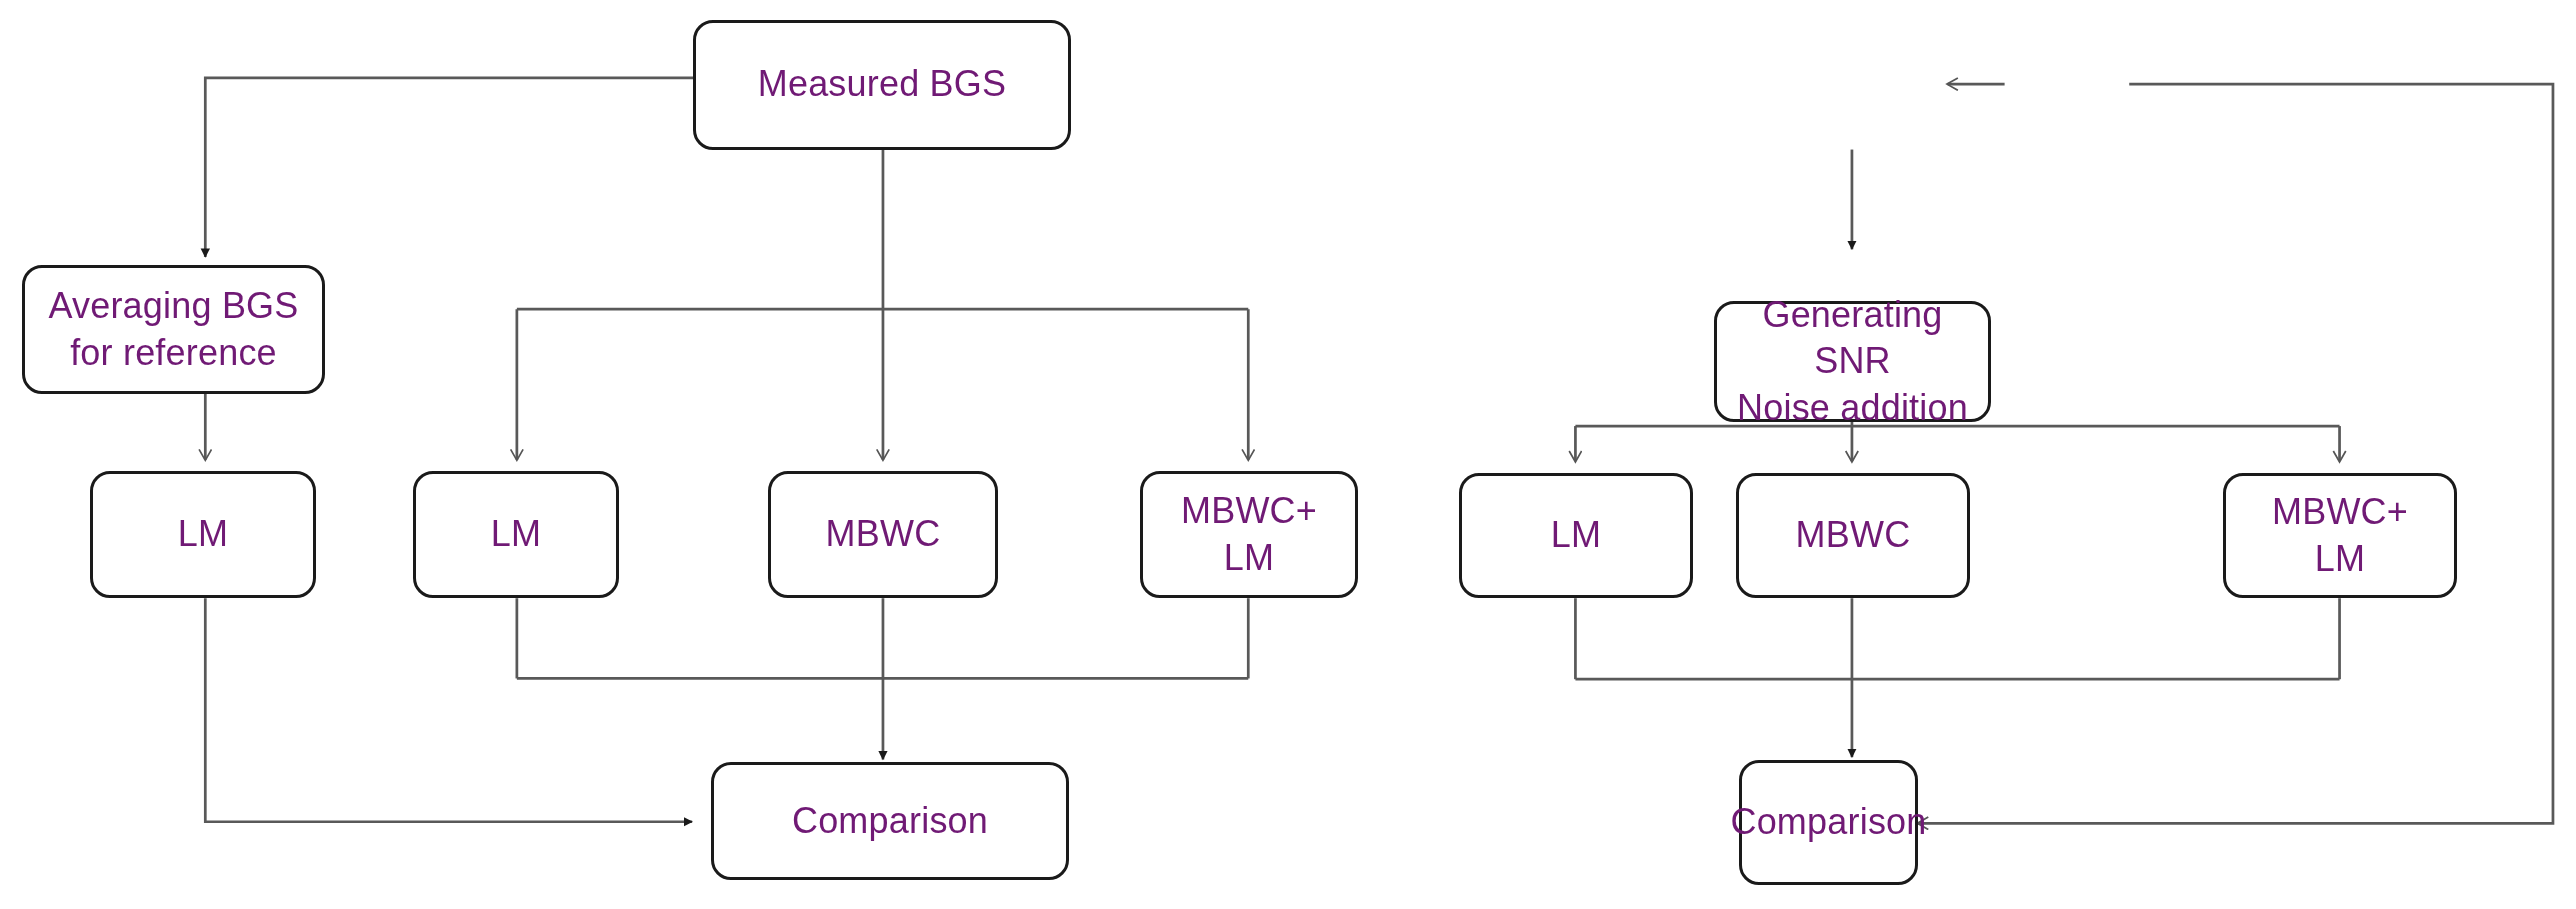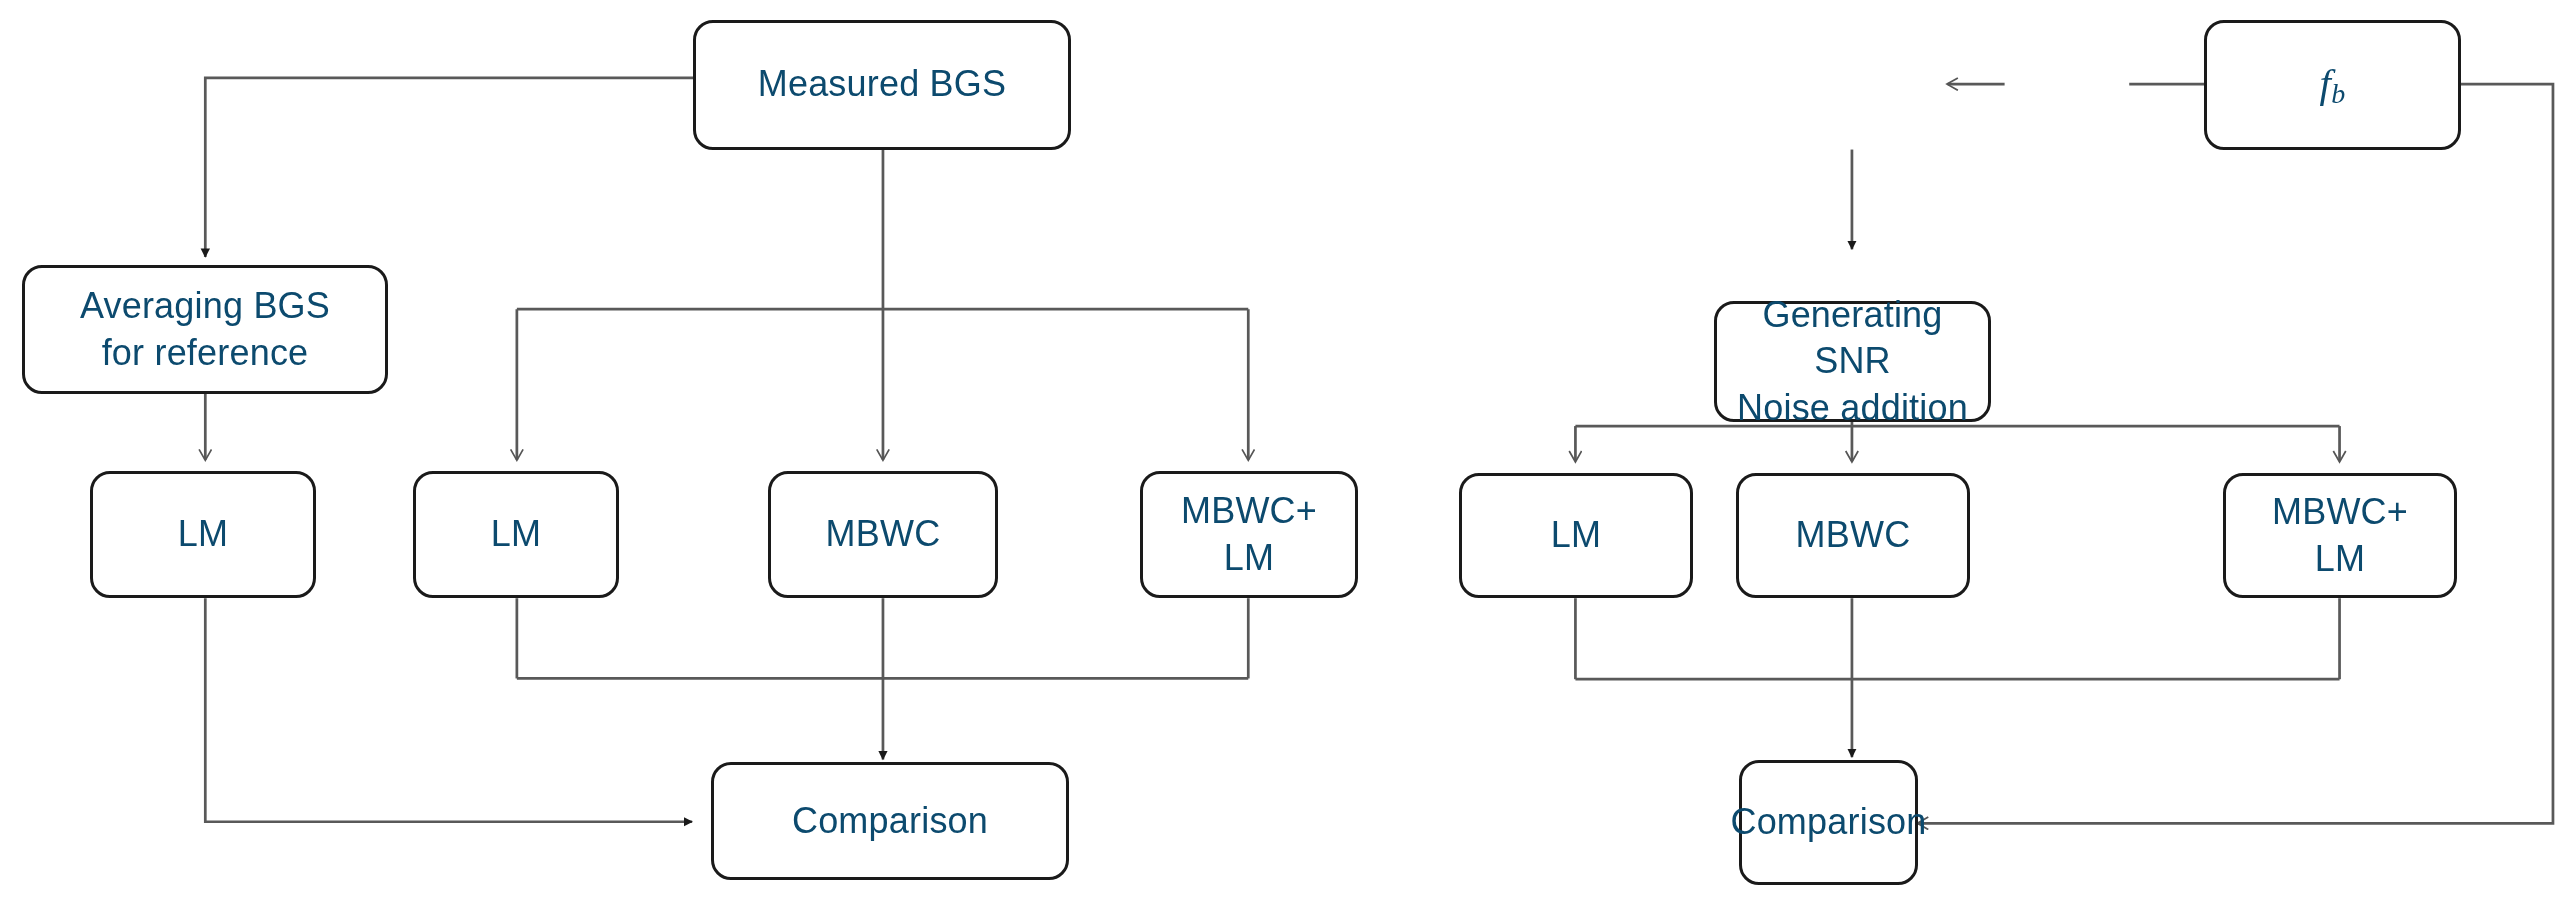--- a/index.html
+++ b/index.html
@@ -27,21 +27,21 @@
   .node {
     position: absolute;
     box-sizing: border-box;
     background: #ffffff;
     border: 3.9px solid #1a1a1a;
     border-radius: 20px;
     display: flex;
     align-items: center;
     justify-content: center;
     text-align: center;
-    color: #0c4a6e;
+    color: #701a75;
     font-size: 36px;
     line-height: 1.28;
     letter-spacing: 0.2px;
     z-index: 5;
   }
   .node .label {
     display: block;
     white-space: pre-line;
     padding: 0 7.8px;
   }
@@ -115,21 +115,21 @@
       <path d="M 2022,872 L 3003,872"></path>
       <path d="M 2377,768 L 2377,972" marker-end="url(#arrowFilled)"></path>
 
     </g>
   </svg>
 
   <div class="node" style="left:693px; top:19.5px; width:378px; height:130px;">
     <span class="label">Measured BGS</span>
   </div>
 
-  <div class="node" style="left:22px; top:265px; width:366px; height:129px;">
+  <div class="node" style="left:22px; top:265px; width:303px; height:129px;">
     <span class="label">Averaging BGS
 for reference</span>
   </div>
 
   <div class="node" style="left:90px; top:471px; width:226px; height:127px;">
     <span class="label">LM</span>
   </div>
 
   <div class="node" style="left:413px; top:471px; width:206px; height:127px;">
     <span class="label">LM</span>
@@ -142,23 +142,20 @@
   <div class="node" style="left:1140px; top:471px; width:218px; height:127px;">
     <span class="label">MBWC+
 LM</span>
   </div>
 
   <div class="node" style="left:711px; top:762px; width:358px; height:118px;">
     <span class="label">Comparison</span>
   </div>
 
 
-  <div class="node italic" style="left:2204px; top:19.5px; width:257px; height:130px;">
-    <span class="label"><span>f</span><span class="sub">b</span></span>
-  </div>
 
   <div class="node" style="left:1714px; top:257px; width:277px; height:121px;margin-top:44px;">
     <span class="label">Generating SNR
 Noise addition</span>
   </div>
 
   <div class="node" style="left:1459px; top:473px; width:234px; height:125px;">
     <span class="label">LM</span>
   </div>
 

